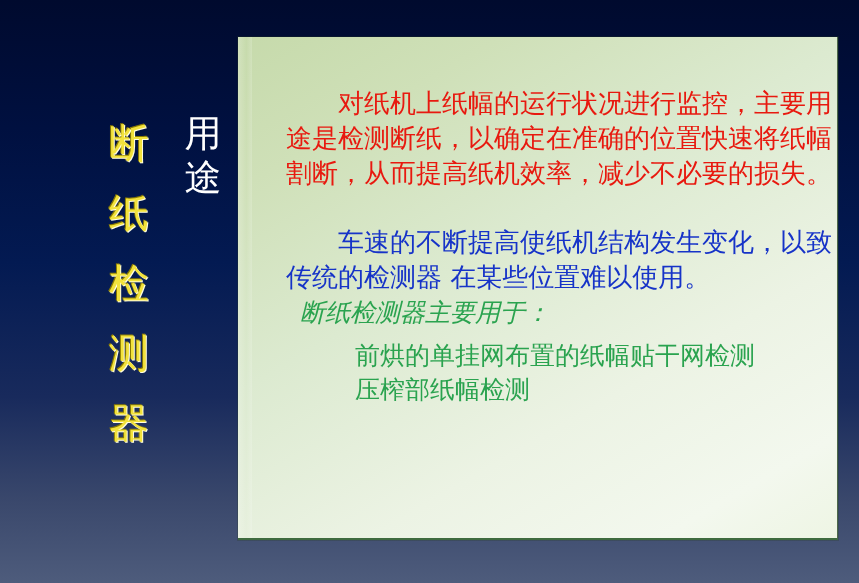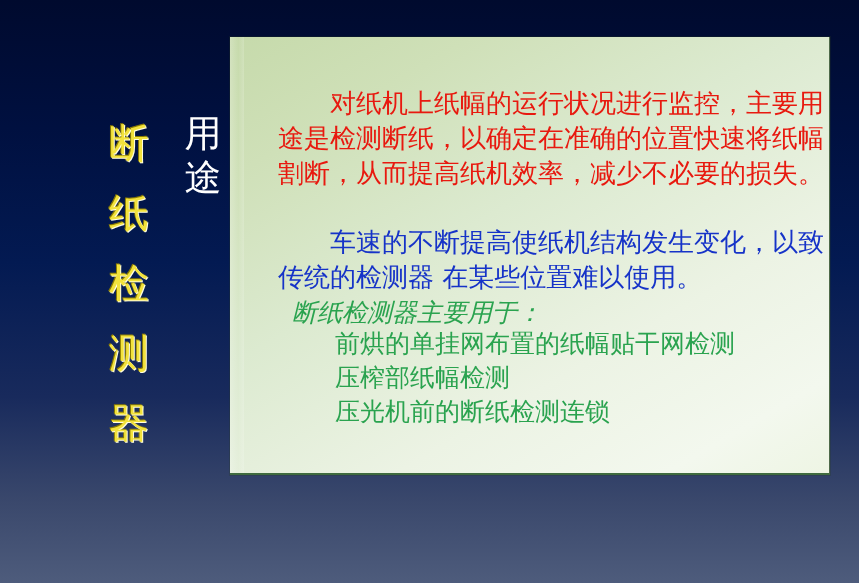--- a/index.html
+++ b/index.html
@@ -65,24 +65,24 @@
     font-size: 37px;
     line-height: 44px;
     height: 44px;
     color: #ffffff;
     font-weight: normal;
   }
 
   
   #panel {
     position: absolute;
-    left: 230px;
+    left: 238px;
     top: 37px;
     width: 600px;
-    height: 438px;
+    height: 503px;
     box-sizing: border-box;
     border-bottom: 2px solid #3f6b3f;
     border-right: 1px solid #4e6a4a;
     background:
       linear-gradient(150deg,
         #c6daab 0%,
         #cfe0b8 18%,
         #dcead0 42%,
         #ecf3e4 68%,
         #f3f8ee 88%,
@@ -148,21 +148,21 @@
     line-height: 34px;
     font-style: italic;
   }
 
   
   #green-list {
     position: absolute;
     left: 105px;
     top: 290px;
     width: 495px;
-    margin: 0;
+    margin: 12px;
     padding: 0;
     list-style: none;
   }
   #green-list li {
     color: #2aa34f;
     font-size: 25px;
     line-height: 34px;
     white-space: nowrap;
   }
 </style>
@@ -189,19 +189,18 @@
 
       <div id="para-red" class="ptext">对纸机上纸幅的运行状况进行监控，主要用途是检测断纸，以确定在准确的位置快速将纸幅割断，从而提高纸机效率，减少不必要的损失。</div>
 
       <div id="para-blue" class="ptext">车速的不断提高使纸机结构发生变化，以致传统的检测器 在某些位置难以使用。</div>
 
       <div id="green-head" class="ptext">断纸检测器主要用于：</div>
 
       <ul id="green-list">
         <li class="ptext">前烘的单挂网布置的纸幅贴干网检测</li>
         <li class="ptext">压榨部纸幅检测</li>
-        <li class="ptext">压光机前的断纸检测连锁</li>
       </ul>
 
     </div>
   </div>
 
 </div>
 
 </body></html>

